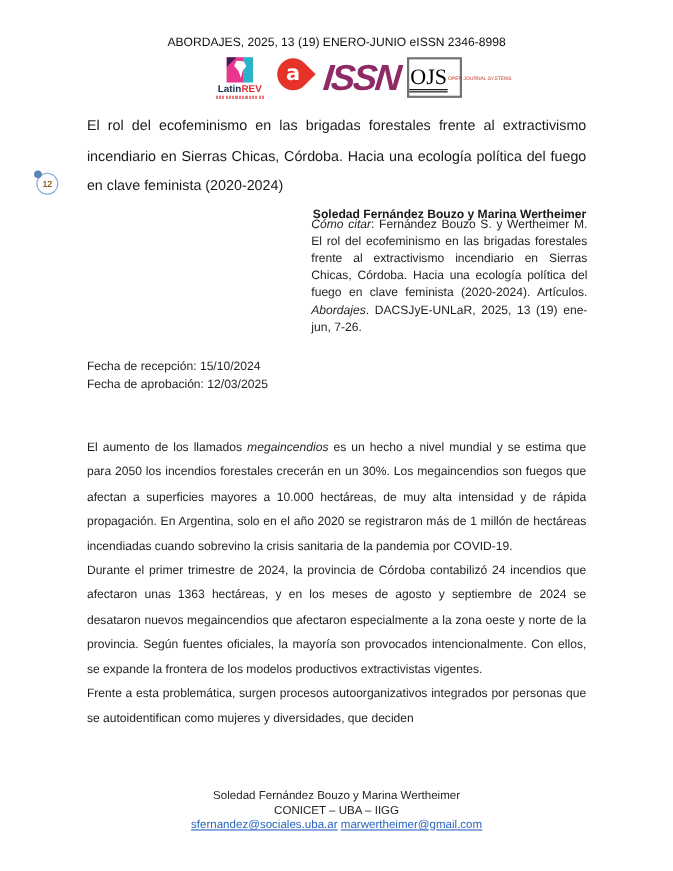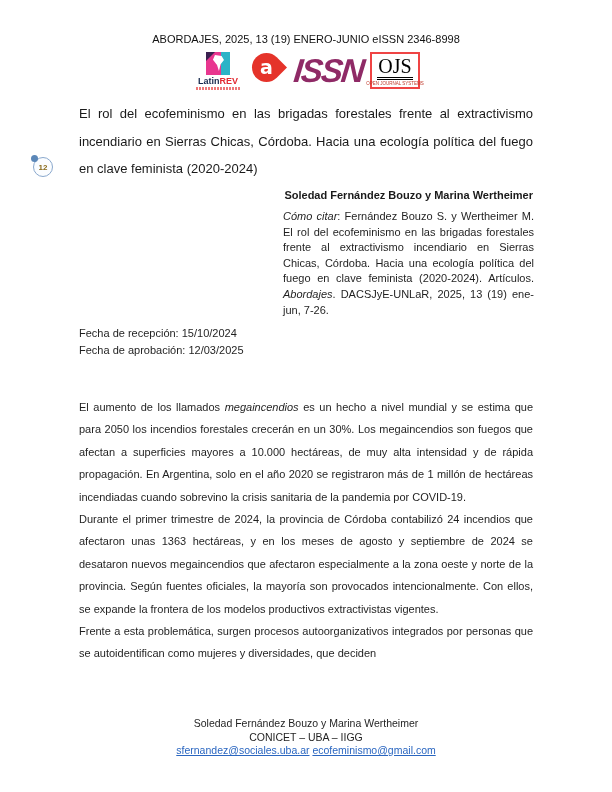--- a/index.html
+++ b/index.html
@@ -51,22 +51,22 @@
     font-family:"DejaVu Sans",sans-serif;line-height:1;
   }
   
   .issn-logo{
     font-family:"Liberation Sans",sans-serif;font-weight:bold;font-style:italic;
     font-size:33px;line-height:38px;color:#8f2a66;letter-spacing:-2px;
     transform:skewX(-6deg);margin-top:0;
   }
   
   .ojs-box{
-    width:46px;height:32px;border:2px solid #ef4444;background:#fff;
-    display:flex;flex-direction:column;align-items:center;justify-content:flex-start;
+    width:46px;height:32px;border:2px solid #737373;background:#fff;
+    display:flex;flex-direction:row;align-items:center;justify-content:flex-start;
     padding-top:1px;
   }
   .ojs-word{
     font-family:"Liberation Serif","DejaVu Serif",serif;font-size:20px;line-height:22px;
     color:#000;border-bottom:3px double #000;padding:0 1px;
   }
   .ojs-sub{font-size:4.5px;color:#c0392b;margin-top:1px;white-space:nowrap;}
   
   .margin-note{position:absolute;left:31px;top:155px;width:23px;height:23px;}
   .mn-circle{
@@ -83,21 +83,21 @@
   .title{
     position:absolute;top:100px;left:79px;width:454px;
     font-size:13px;font-weight:normal;line-height:27.5px;
     text-align:justify;color:#1a1a1a;
   }
   .authors-line{
     position:absolute;top:189px;left:79px;width:454px;
     text-align:right;font-weight:bold;font-size:11px;color:#1a1a1a;
   }
   .citation{
-    position:absolute;top:209px;left:283px;width:251px;
+    position:absolute;top:197px;left:283px;width:251px;
     font-size:11px;line-height:15.6px;text-align:justify;color:#1f1f1f;
   }
   .dates{
     position:absolute;top:325px;left:79px;width:454px;
     font-size:11px;line-height:17px;color:#1f1f1f;
   }
   .abstract{
     position:absolute;top:396px;left:79px;width:454px;
     font-size:11px;line-height:22.4px;color:#1f1f1f;
   }
@@ -160,16 +160,16 @@
 
   <div class="abstract">
     <p><span>El aumento de los llamados </span><em>megaincendios</em><span> es un hecho a nivel mundial y se estima que para 2050 los incendios forestales crecerán en un 30%. Los megaincendios son fuegos que afectan a superficies mayores a 10.000 hectáreas, de muy alta intensidad y de rápida propagación. En Argentina, solo en el año 2020 se registraron más de 1 millón de hectáreas incendiadas cuando sobrevino la crisis sanitaria de la pandemia por COVID-19.</span></p>
     <p><span>Durante el primer trimestre de 2024, la provincia de Córdoba contabilizó 24 incendios que afectaron unas 1363 hectáreas, y en los meses de agosto y septiembre de 2024 se desataron nuevos megaincendios que afectaron especialmente a la zona oeste y norte de la provincia. Según fuentes oficiales, la mayoría son provocados intencionalmente. Con ellos, se expande la frontera de los modelos productivos extractivistas vigentes.</span></p>
     <p><span>Frente a esta problemática, surgen procesos autoorganizativos integrados por personas que se autoidentifican como mujeres y diversidades, que deciden</span></p>
   </div>
 
   <div class="footer">
     <div>Soledad Fernández Bouzo y Marina Wertheimer</div>
     <div>CONICET – UBA – IIGG</div>
-    <div><a href="#">sfernandez@sociales.uba.ar</a> <a href="#">ecofeminismo@gmail.com</a></div>
+    <div><a href="#">sfernandez@sociales.uba.ar</a> <a href="#">marwertheimer@gmail.com</a></div>
   </div>
 
 </div>
 
 </body></html>

